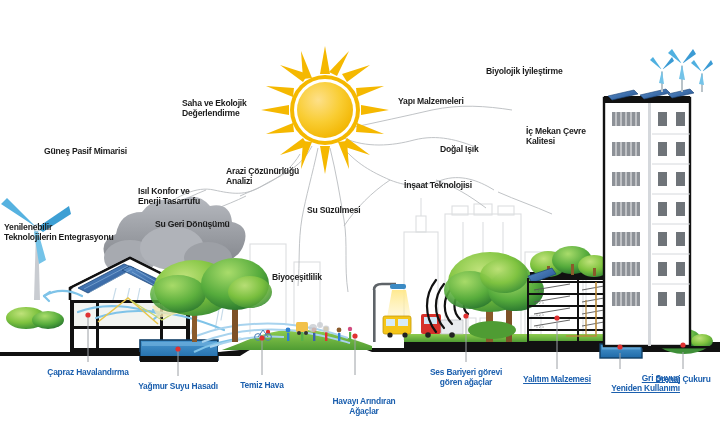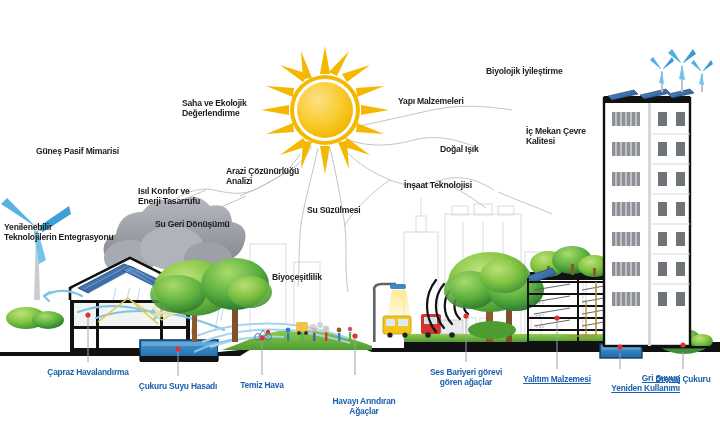--- a/index.html
+++ b/index.html
@@ -500,42 +500,42 @@
         <circle cx="355" cy="336" r="2.6"></circle>
         <circle cx="466" cy="316" r="2.6"></circle>
         <circle cx="557" cy="318" r="2.6"></circle>
         <circle cx="620" cy="347" r="2.6"></circle>
         <circle cx="683" cy="345" r="2.6"></circle>
       </g>
     </g>
   </svg>
 
   <div id="labels-black">
-      <div class="lbl lbl-black" style="left: 36px; top: 146px;">Güneş Pasif Mimarisi</div>
+      <div class="lbl lbl-black" style="left: 44px; top: 146px;">Güneş Pasif Mimarisi</div>
       <div class="lbl lbl-black" style="left: 175px; top: 98px; margin-left: 7px;">Saha ve Ekolojik
 Değerlendirme</div>
       <div class="lbl lbl-black" style="left: 398px; top: 96px;">Yapı Malzemeleri</div>
       <div class="lbl lbl-black" style="left: 486px; top: 66px;">Biyolojik İyileştirme</div>
       <div class="lbl lbl-black" style="left: 526px; top: 126px;">İç Mekan Çevre
 Kalitesi</div>
       <div class="lbl lbl-black" style="left: 440px; top: 144px;">Doğal Işık</div>
       <div class="lbl lbl-black" style="left: 404px; top: 180px;">İnşaat Teknolojisi</div>
       <div class="lbl lbl-black" style="left: 226px; top: 166px;">Arazi Çözünürlüğü
 Analizi</div>
       <div class="lbl lbl-black" style="left: 138px; top: 186px;">Isıl Konfor ve
 Enerji Tasarrufu</div>
       <div class="lbl lbl-black" style="left: 155px; top: 219px;">Su Geri Dönüşümü</div>
       <div class="lbl lbl-black" style="left: 307px; top: 205px;">Su Süzülmesi</div>
       <div class="lbl lbl-black" style="left: 4px; top: 222px;">Yenilenebilir
 Teknolojilerin Entegrasyonu</div>
       <div class="lbl lbl-black" style="left: 272px; top: 272px; text-align: right;">Biyoçeşitlilik</div>
     </div>
   <div id="labels-blue">
       <div class="lbl lbl-blue ctr" style="left: 28px; top: 368px; width: 120px;">Çapraz Havalandırma</div>
-      <div class="lbl lbl-blue ctr" style="left: 118px; top: 382px; width: 120px;">Çukuru Suyu Hasadı</div>
+      <div class="lbl lbl-blue ctr" style="left: 118px; top: 382px; width: 120px;">Yağmur Suyu Hasadı</div>
       <div class="lbl lbl-blue ctr" style="left: 202px; top: 381px; width: 120px;">Temiz Hava</div>
       <div class="lbl lbl-blue ctr" style="left: 304px; top: 381px; width: 120px; margin-top: 16px;">Havayı Arındıran
 Ağaçlar</div>
       <div class="lbl lbl-blue ctr" style="left: 406px; top: 368px; width: 120px;">Ses Bariyeri görevi
 gören ağaçlar</div>
       <div class="lbl lbl-blue ctr" style="left: 497px; top: 375px; width: 120px; text-decoration: underline;">Yalıtım Malzemesi</div>
       <div class="lbl lbl-blue ctr" style="left: 560px; top: 374px; width: 120px; text-decoration: underline; text-align: right;">Gri Suyun
 Yeniden Kullanımı</div>
       <div class="lbl lbl-blue ctr" style="left: 623px; top: 375px; width: 120px;">Drenaj Çukuru</div>
     </div>

